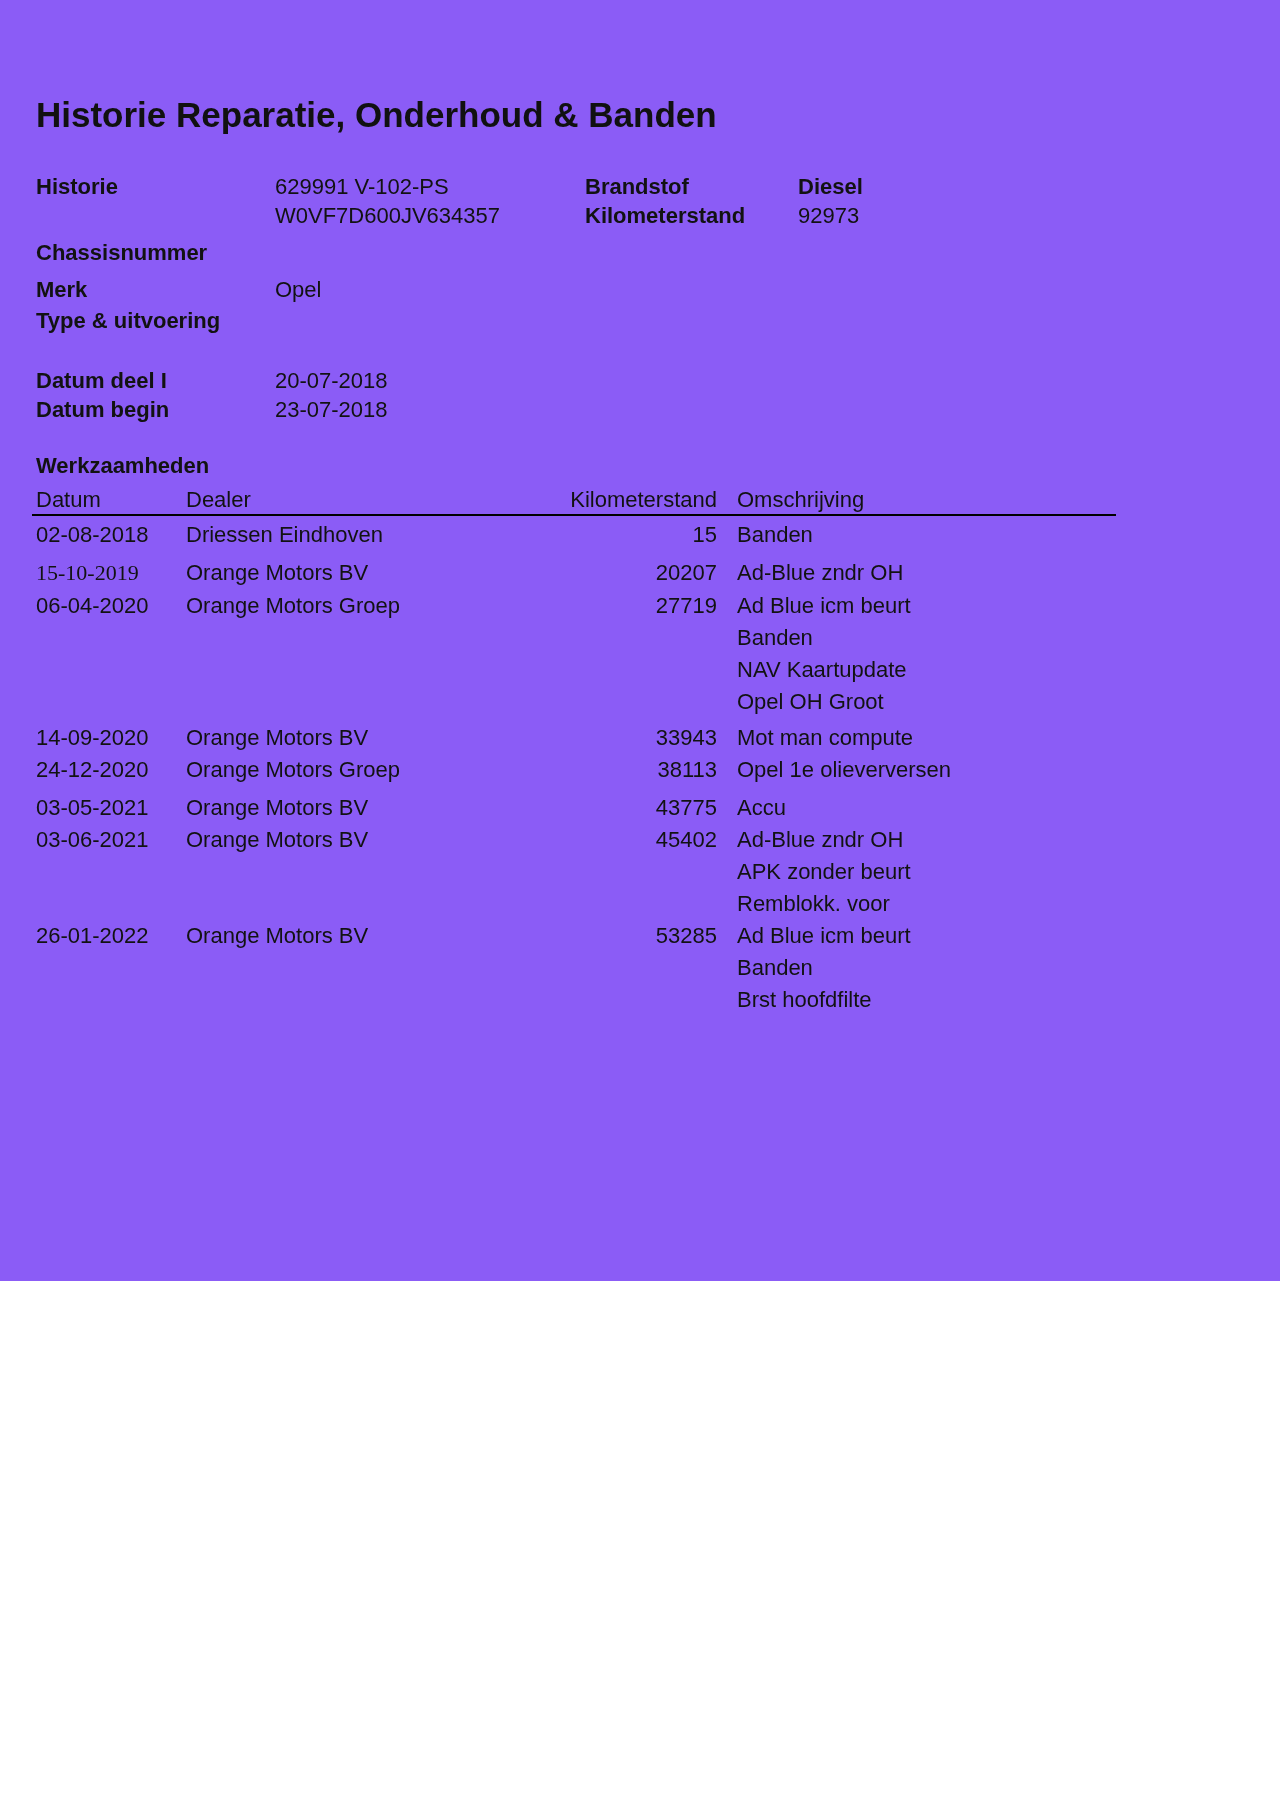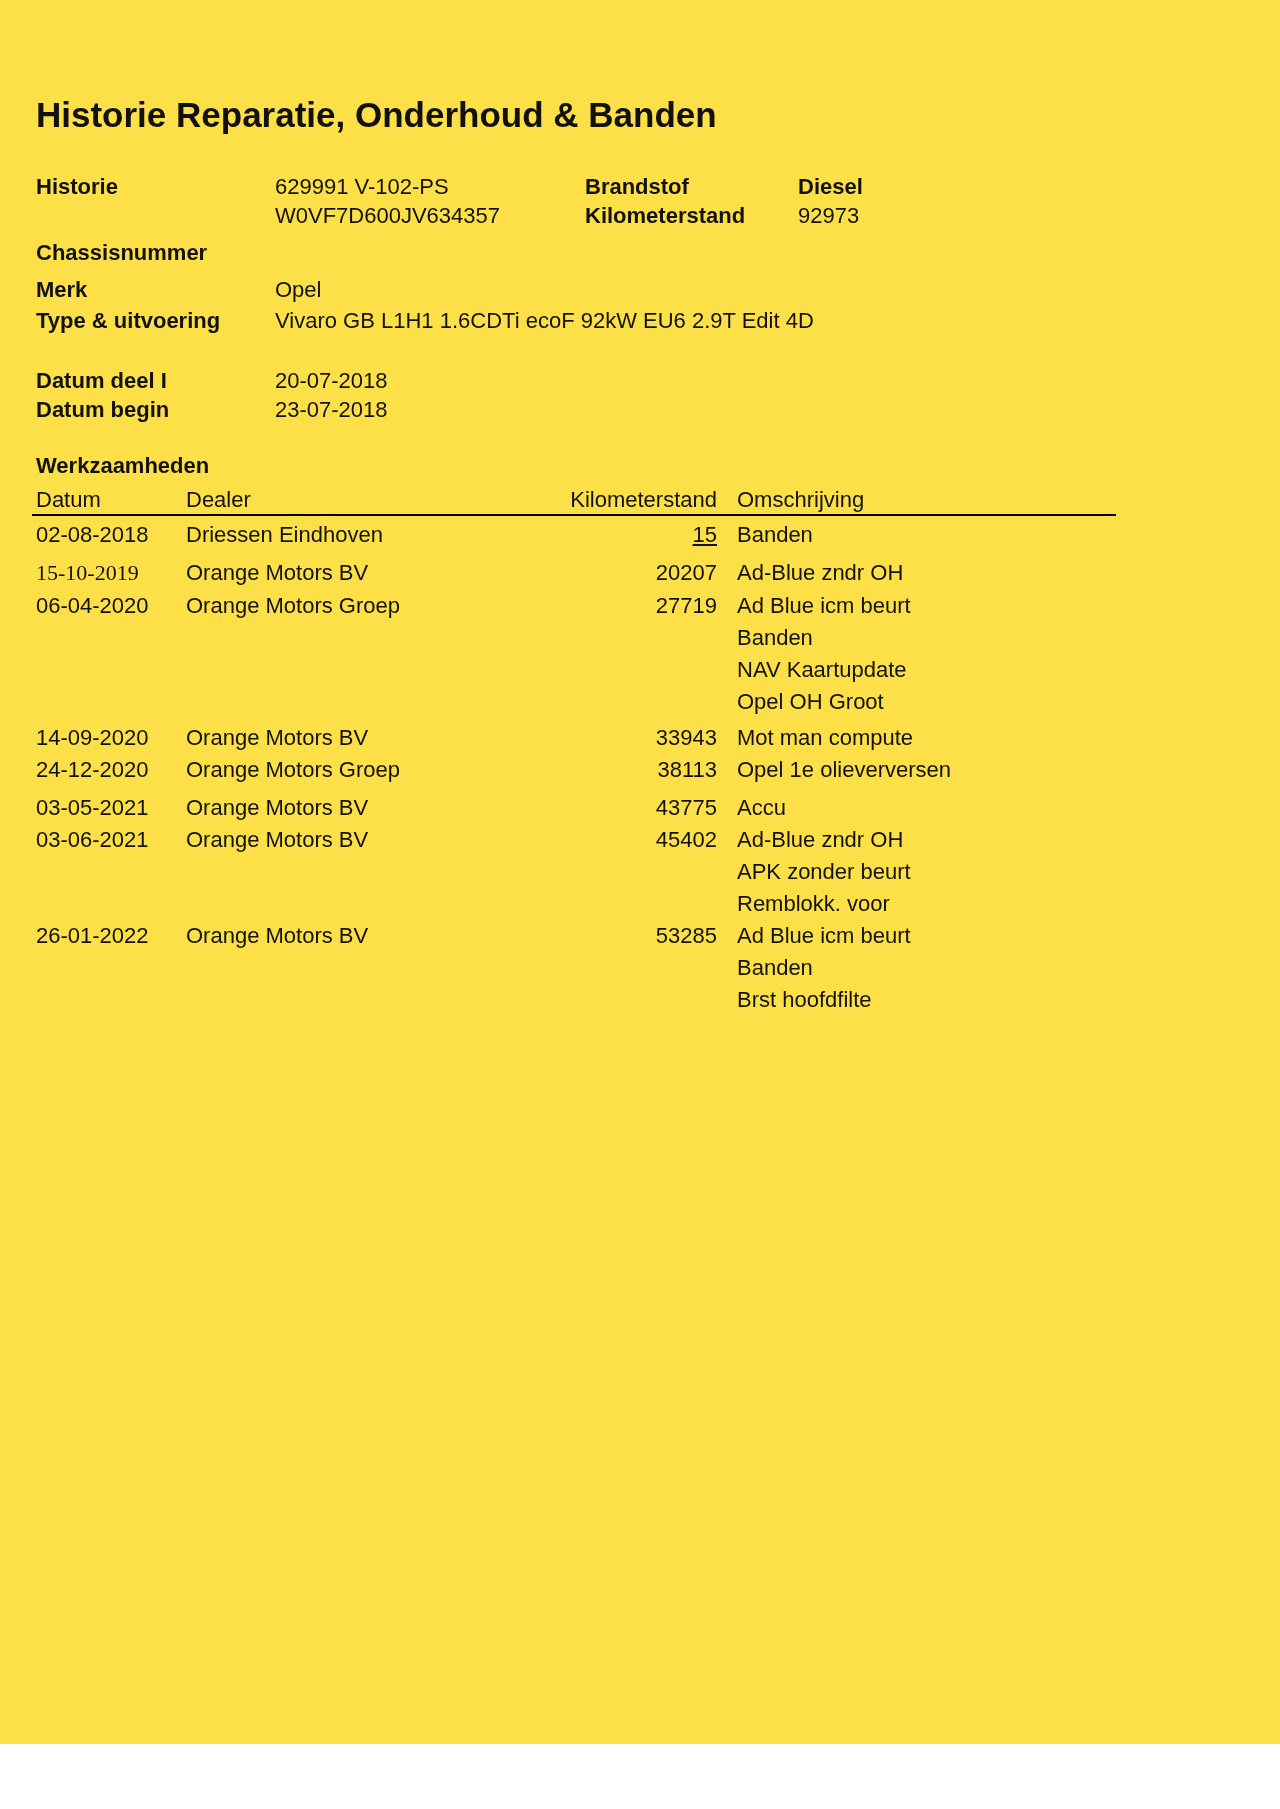--- a/index.html
+++ b/index.html
@@ -1,20 +1,20 @@
 <!DOCTYPE html>
 <html><head>
 <meta charset="utf-8">
 <style>
   html, body { margin: 0; padding: 0; background: #ffffff; }
   .page {
     position: relative;
     width: 1280px;
-    height: 1744px;
-    background: #fde047;
+    height: 1281px;
+    background: #8b5cf6;
     font-family: "Liberation Sans", sans-serif;
     color: #121212;
     overflow: hidden;
   }
   .abs { position: absolute; white-space: nowrap; }
   .title {
     font-size: 35px;
     font-weight: bold;
     line-height: 42px;
     color: #111111;
@@ -51,40 +51,39 @@
   <span class="abs txt" style="left:798px; top:171px;font-weight:bold;">Diesel</span>
 
   <span class="abs txt lbl" style="left:36px;  top:200px;margin-top:37px;">Chassisnummer</span>
   <span class="abs txt" style="left:275px; top:200px;">W0VF7D600JV634357</span>
   <span class="abs txt lbl" style="left:585px; top:200px;">Kilometerstand</span>
   <span class="abs txt" style="left:798px; top:200px;">92973</span>
 
   <span class="abs txt lbl" style="left:36px;  top:274px;">Merk</span>
   <span class="abs txt" style="left:275px; top:274px;">Opel</span>
   <span class="abs txt lbl" style="left:36px;  top:305px;">Type &amp; uitvoering</span>
-  <span class="abs txt" style="left:275px; top:305px;">Vivaro GB L1H1 1.6CDTi ecoF 92kW EU6 2.9T Edit 4D</span>
 
   <span class="abs txt lbl" style="left:36px;  top:365px;">Datum deel I</span>
   <span class="abs txt" style="left:275px; top:365px;">20-07-2018</span>
   <span class="abs txt lbl" style="left:36px;  top:394px;">Datum begin</span>
   <span class="abs txt" style="left:275px; top:394px;">23-07-2018</span>
 
   <span class="abs txt lbl" style="left:36px; top:450px;">Werkzaamheden</span>
 
   <span class="abs txt" style="left:36px;  top:484px;">Datum</span>
   <span class="abs txt" style="left:186px; top:484px;">Dealer</span>
   <span class="abs txt km-cell" style="top:484px;">Kilometerstand</span>
   <span class="abs txt" style="left:737px; top:484px;">Omschrijving</span>
 
   <div class="rule"></div>
 
   <div id="rows">
   <span class="abs txt row-datum" style="left: 36px; top: 519px;">02-08-2018</span>
   <span class="abs txt row-dealer" style="left: 186px; top: 519px;">Driessen Eindhoven</span>
-  <span class="abs txt km-cell row-km" style="top: 519px; text-decoration: underline;">15</span>
+  <span class="abs txt km-cell row-km" style="top: 519px;">15</span>
   <span class="abs txt oms-cell row-oms" style="top: 519px;">
         <div>Banden</div>
       </span>
 
   <span class="abs txt row-datum" style="left: 36px; top: 557px; font-family: Liberation Serif, serif;">15-10-2019</span>
   <span class="abs txt row-dealer" style="left: 186px; top: 557px;">Orange Motors BV</span>
   <span class="abs txt km-cell row-km" style="top: 557px;">20207</span>
   <span class="abs txt oms-cell row-oms" style="top: 557px;">
         <div>Ad-Blue zndr OH</div>
       </span>

